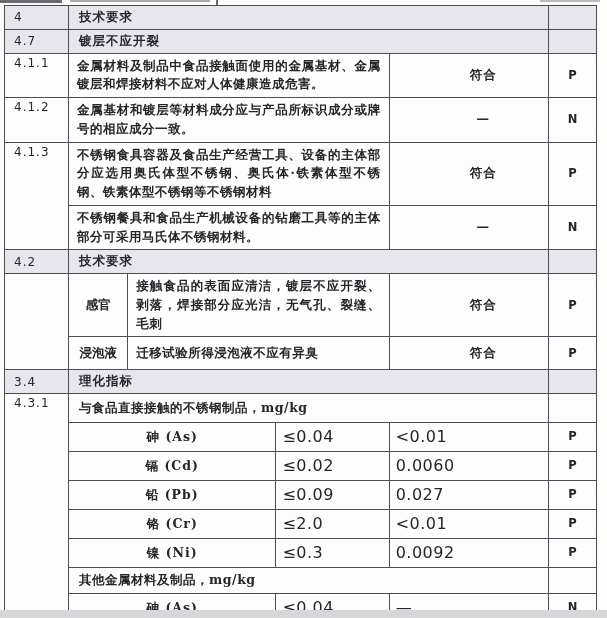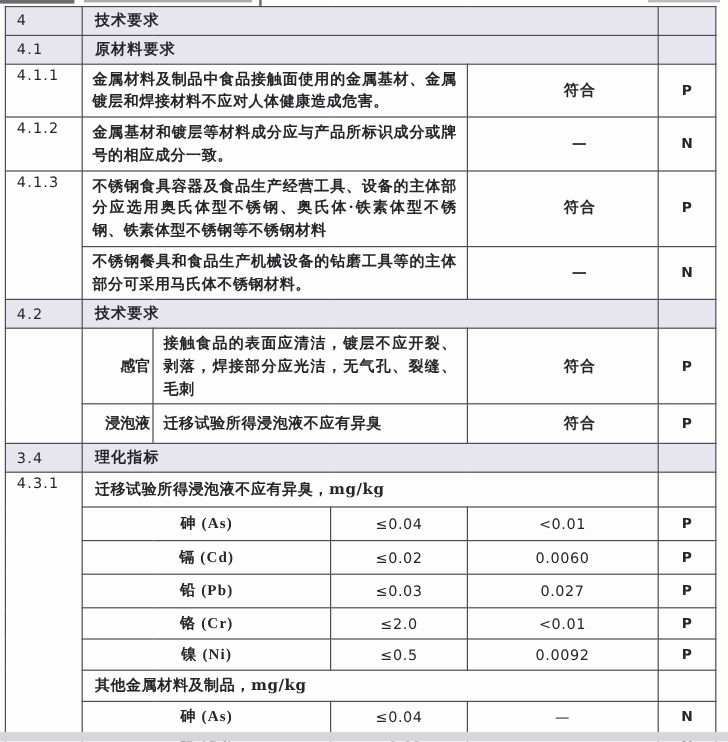--- a/index.html
+++ b/index.html
@@ -33,26 +33,26 @@
   }
   tr.tint td{background:#e7e6ef;}
   td.c-no{
     font-family:"DejaVu Sans","Liberation Sans",sans-serif;
     font-size:12px;font-weight:500;letter-spacing:1px;
     padding-left:9px;vertical-align:top;padding-top:0;
   }
   td.c-no-mid{vertical-align:middle;padding-top:2px;}
   td.c-title{font-weight:600;letter-spacing:1px;padding-left:10px;margin-top:36px;}
   td.c-desc{font-weight:700;text-align:justify;letter-spacing:.5px;padding:3px 8px;}
-  td.c-label{font-weight:600;text-align:right;padding:2px 2px;}
+  td.c-label{font-weight:600;text-align:center;padding:2px 2px;}
   td.c-group{font-weight:600;letter-spacing:.5px;padding-left:10px;}
-  td.c-name{font-weight:600;text-align:center;letter-spacing:1px;font-family:Liberation Serif, serif;}
+  td.c-name{font-weight:600;text-align:center;letter-spacing:1px;}
   td.c-num{
     font-family:"DejaVu Sans","Liberation Sans",sans-serif;
-    font-size:12px;text-align:center;letter-spacing:.5px;
+    font-size:16px;text-align:left;letter-spacing:.5px;
   }
   td.c-result{font-weight:600;text-align:center;letter-spacing:1px;padding-left:35px;}
   td.c-pn{
     font-family:"DejaVu Sans","Liberation Sans",sans-serif;
     font-size:11.5px;font-weight:600;text-align:center;
   }
 </style>
 </head>
 <body>
 
@@ -72,22 +72,22 @@
   </colgroup>
 
   <tbody>
       <tr class="tint" style="height:20px">
     <td class="c-no c-no-mid">4</td>
     <td class="c-title" colspan="4">技术要求</td>
     <td class="c-pn"></td>
   </tr>
 
   <tr class="tint" style="height:21px">
-    <td class="c-no c-no-mid">4.1</td>
-    <td class="c-title" colspan="4">原材料要求</td>
+    <td class="c-no c-no-mid">4.7</td>
+    <td class="c-title" colspan="4">镀层不应开裂</td>
     <td class="c-pn"></td>
   </tr>
 
   <tr style="height:41px">
     <td class="c-no">4.1.1</td>
     <td class="c-desc" colspan="3">金属材料及制品中食品接触面使用的金属基材、金属镀层和焊接材料不应对人体健康造成危害。</td>
     <td class="c-result">符合</td>
     <td class="c-pn">P</td>
   </tr>
 
@@ -133,51 +133,51 @@
   </tr>
 
   <tr class="tint" style="height:22px">
     <td class="c-no c-no-mid">3.4</td>
     <td class="c-title" colspan="4">理化指标</td>
     <td class="c-pn"></td>
   </tr>
 
   <tr style="height:29px">
     <td class="c-no" rowspan="10">4.3.1</td>
-    <td class="c-group" colspan="4">迁移试验所得浸泡液不应有异臭，mg/kg</td>
+    <td class="c-group" colspan="4">与食品直接接触的不锈钢制品，mg/kg</td>
     <td class="c-pn"></td>
   </tr>
 
   <tr style="height:28px">
     <td class="c-name" colspan="2">砷 (As)</td>
     <td class="c-num">≤0.04</td>
     <td class="c-num">&lt;0.01</td>
     <td class="c-pn">P</td>
   </tr>
   <tr style="height:28px">
     <td class="c-name" colspan="2">镉 (Cd)</td>
     <td class="c-num">≤0.02</td>
     <td class="c-num">0.0060</td>
     <td class="c-pn">P</td>
   </tr>
   <tr style="height:28px">
     <td class="c-name" colspan="2">铅 (Pb)</td>
-    <td class="c-num">≤0.03</td>
+    <td class="c-num">≤0.09</td>
     <td class="c-num">0.027</td>
     <td class="c-pn">P</td>
   </tr>
   <tr style="height:26px">
     <td class="c-name" colspan="2">铬 (Cr)</td>
     <td class="c-num">≤2.0</td>
     <td class="c-num">&lt;0.01</td>
     <td class="c-pn">P</td>
   </tr>
   <tr style="height:26px">
     <td class="c-name" colspan="2">镍 (Ni)</td>
-    <td class="c-num">≤0.5</td>
+    <td class="c-num">≤0.3</td>
     <td class="c-num">0.0092</td>
     <td class="c-pn">P</td>
   </tr>
 
   <tr style="height:26px">
     <td class="c-group" colspan="4">其他金属材料及制品，mg/kg</td>
     <td class="c-pn"></td>
   </tr>
 
   <tr style="height:26px">

